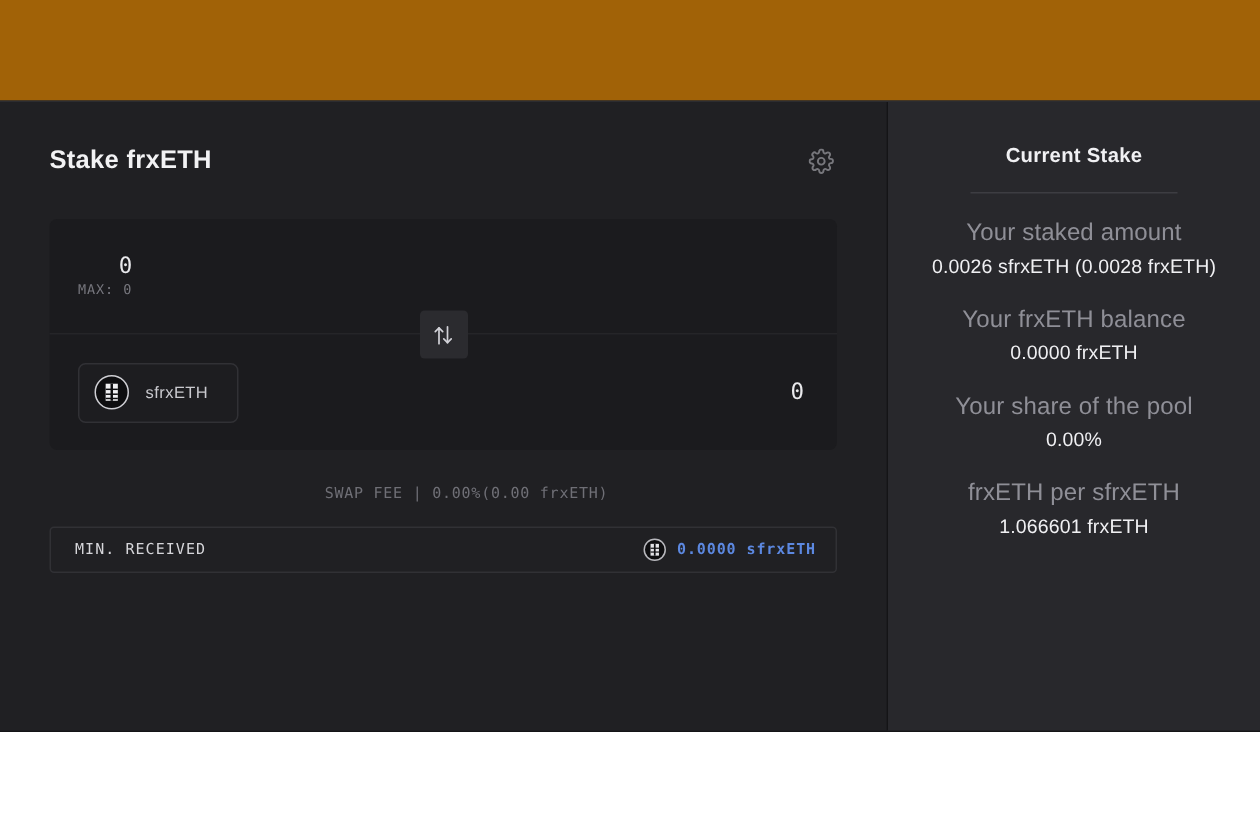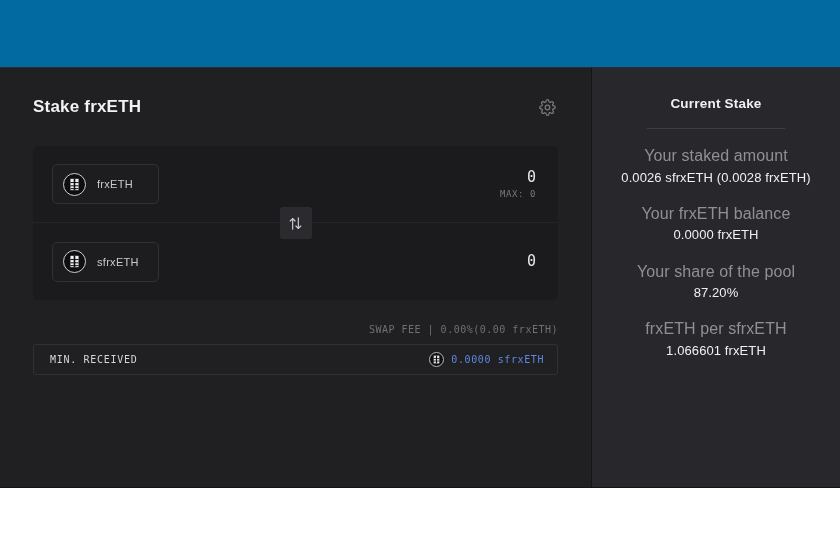--- a/index.html
+++ b/index.html
@@ -7,21 +7,21 @@
     width: 840px; height: 560px;
     background: #ffffff;
     font-family: "Liberation Sans", sans-serif;
     overflow: hidden;
   }
 
   #root {
     position: relative;
     width: 840px;
     height: 402px;
-    background: #0369a1;
+    background: #a16207;
   }
 
   
   .card {
     position: absolute;
     left: 0;
     top: 67px;
     width: 840px;
     height: 421px;
     background: #1f1f22;
@@ -147,54 +147,55 @@
     align-items: center;
     justify-content: center;
     z-index: 4;
   }
   .swap-toggle svg { display: block; }
 
   
   .fee-row {
     display: flex;
     align-items: center;
-    justify-content: flex-end;
+    justify-content: center;
     margin-top: 22px;
     height: 14px;
     margin-left: 31px;
   }
   .fee-left, .fee-right {
     color: #6f6f76;
     font-size: 10px;
     font-family: "DejaVu Sans Mono", monospace;
     letter-spacing: .5px;
   }
 
   
   .minrec-box {
-    margin-top: 8px;
+    margin-top: 15px;
     height: 31px;
     border: 1px solid #313135;
     border-radius: 3px;
     display: flex;
     align-items: center;
     justify-content: space-between;
     padding: 0 13px 0 16px;
     box-sizing: border-box;
   }
   .minrec-label {
     color: #d6d6da;
     font-size: 10px;
     font-family: "DejaVu Sans Mono", monospace;
     letter-spacing: .7px;
   }
   .minrec-right {
     display: flex;
     align-items: center;
     gap: 7px;
+    font-weight: bold;
   }
   .minrec-icon {
     width: 13px; height: 13px;
     border-radius: 50%;
     background: #0e0e10;
     border: 1px solid #b8b8bd;
     display: flex; align-items: center; justify-content: center;
   }
   .minrec-val {
     color: #5c88e0;
@@ -297,32 +298,20 @@
           <svg width="17" height="17" viewBox="0 0 24 24" fill="none" stroke="#bfbfc6" stroke-width="1.8" stroke-linecap="round" stroke-linejoin="round">
             <circle cx="12" cy="12" r="3.2"></circle>
             <path d="M19.4 15a1.65 1.65 0 0 0 .33 1.82l.06.06a2 2 0 1 1-2.83 2.83l-.06-.06a1.65 1.65 0 0 0-1.82-.33 1.65 1.65 0 0 0-1 1.51V21a2 2 0 1 1-4 0v-.09A1.65 1.65 0 0 0 9 19.4a1.65 1.65 0 0 0-1.82.33l-.06.06a2 2 0 1 1-2.83-2.83l.06-.06a1.65 1.65 0 0 0 .33-1.82 1.65 1.65 0 0 0-1.51-1H3a2 2 0 1 1 0-4h.09A1.65 1.65 0 0 0 4.6 9a1.65 1.65 0 0 0-.33-1.82l-.06-.06a2 2 0 1 1 2.83-2.83l.06.06A1.65 1.65 0 0 0 9 4.6a1.65 1.65 0 0 0 1-1.51V3a2 2 0 1 1 4 0v.09a1.65 1.65 0 0 0 1 1.51 1.65 1.65 0 0 0 1.82-.33l.06-.06a2 2 0 1 1 2.83 2.83l-.06.06A1.65 1.65 0 0 0 19.4 9c.14.33.4.6.73.77H21a2 2 0 1 1 0 4h-.09a1.65 1.65 0 0 0-1.51 1z"></path>
           </svg>
         </div>
       </div>
 
       <div class="swap-box">
 
         <div class="swap-row top">
-          <div class="token-select">
-            <span class="token-icon">
-              <svg width="11" height="13" viewBox="0 0 12 16">
-                <rect x="1" y="1" width="10" height="14" fill="#f0f0f2"></rect>
-                <rect x="5" y="1" width="2" height="14" fill="#0e0e10"></rect>
-                <rect x="1" y="5" width="10" height="1.2" fill="#0e0e10"></rect>
-                <rect x="1" y="9" width="10" height="1.2" fill="#0e0e10"></rect>
-                <rect x="1" y="12.5" width="10" height="1.2" fill="#0e0e10"></rect>
-              </svg>
-            </span>
-            <span class="token-label">frxETH</span>
-          </div>
           <div class="amount-col">
             <div class="amount-val">0</div>
             <div class="amount-max">MAX: 0</div>
           </div>
         </div>
 
         <div class="swap-toggle">
           <svg width="17" height="17" viewBox="0 0 24 24" fill="none" stroke="#d2d2d8" stroke-width="1.6" stroke-linecap="round" stroke-linejoin="round">
             <path d="M8 20V5"></path>
             <path d="M4.5 8.5L8 5l3.5 3.5"></path>
@@ -385,21 +374,21 @@
         <div class="stat-value">0.0026 sfrxETH (0.0028 frxETH)</div>
       </div>
 
       <div class="stat">
         <div class="stat-label">Your frxETH balance</div>
         <div class="stat-value">0.0000 frxETH</div>
       </div>
 
       <div class="stat">
         <div class="stat-label">Your share of the pool</div>
-        <div class="stat-value">87.20%</div>
+        <div class="stat-value">0.00%</div>
       </div>
 
       <div class="stat">
         <div class="stat-label">frxETH per sfrxETH</div>
         <div class="stat-value">1.066601 frxETH</div>
       </div>
 
 
     </div>
 

